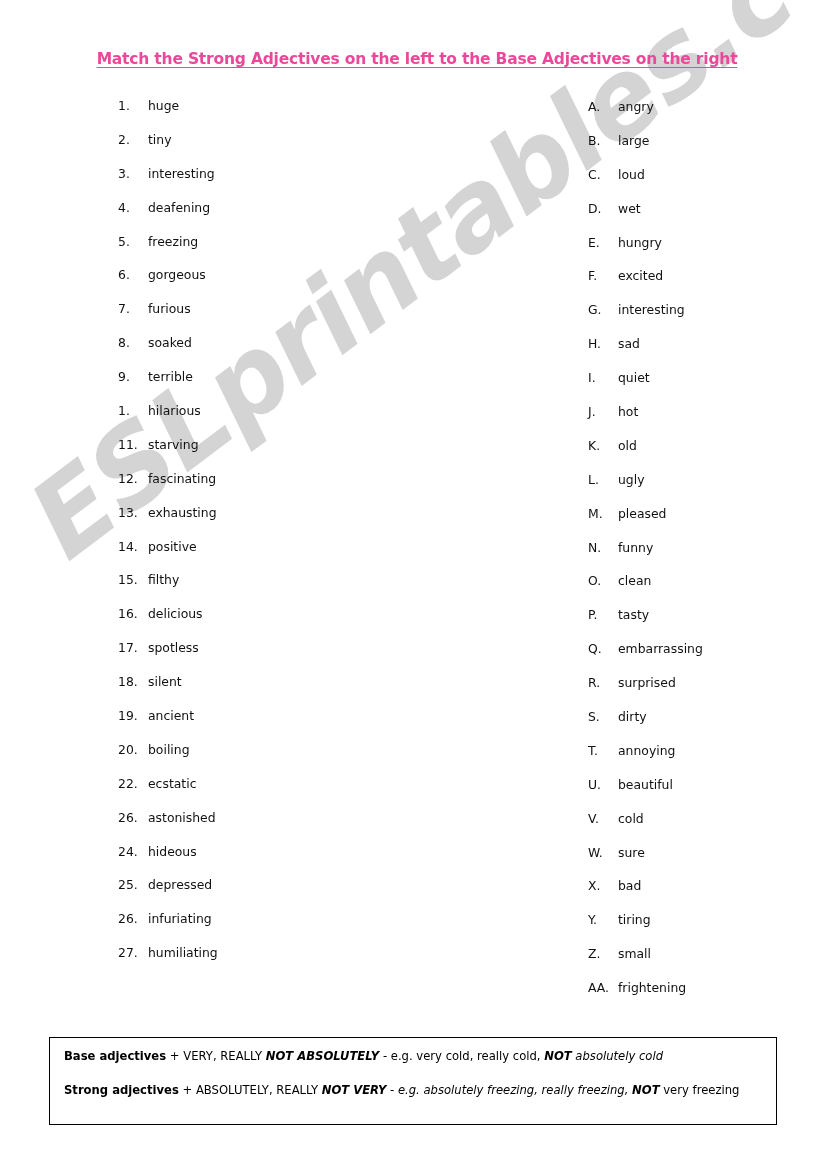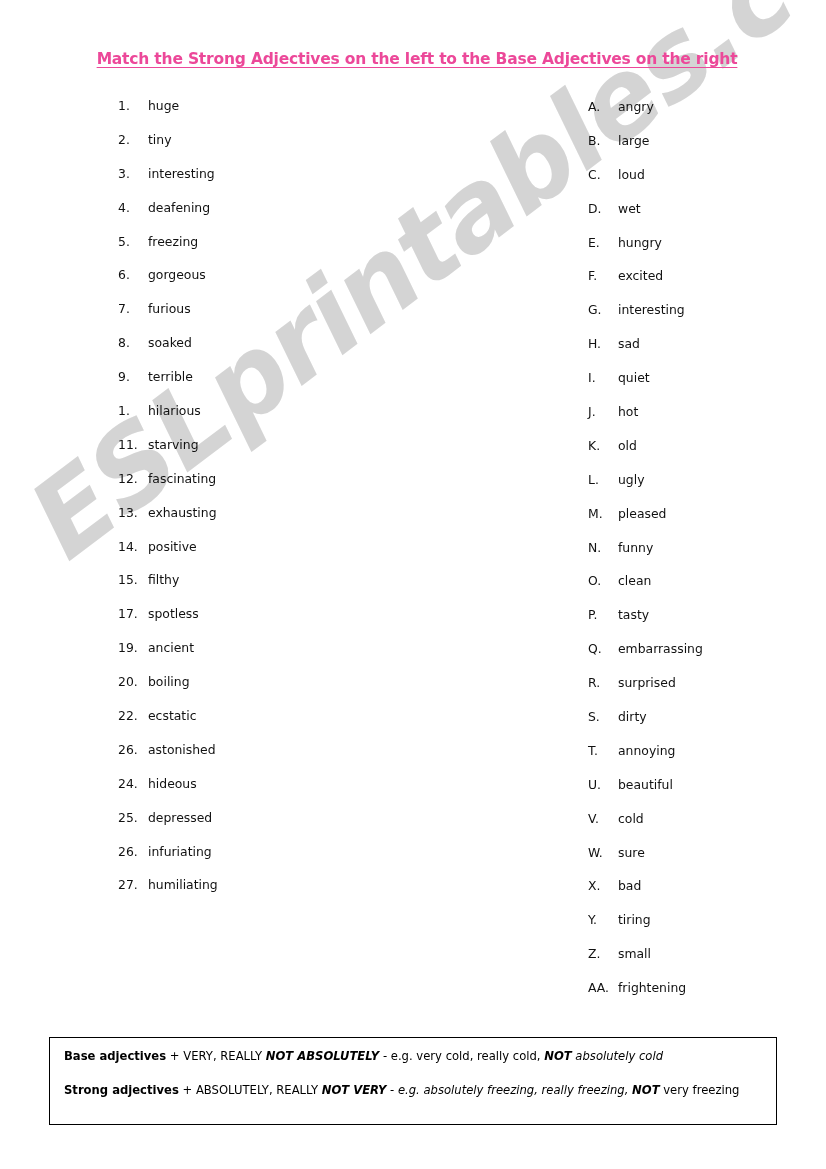--- a/index.html
+++ b/index.html
@@ -195,22 +195,30 @@
       </div>
       <div class="match-row">
         <span class="row-marker">14.</span>
         <span class="row-word">positive</span>
       </div>
       <div class="match-row">
         <span class="row-marker">15.</span>
         <span class="row-word">filthy</span>
       </div>
       <div class="match-row">
+        <span class="row-marker">16.</span>
+        <span class="row-word">delicious</span>
+      </div>
+      <div class="match-row">
         <span class="row-marker">17.</span>
         <span class="row-word">spotless</span>
+      </div>
+      <div class="match-row">
+        <span class="row-marker">18.</span>
+        <span class="row-word">silent</span>
       </div>
       <div class="match-row">
         <span class="row-marker">19.</span>
         <span class="row-word">ancient</span>
       </div>
       <div class="match-row">
         <span class="row-marker">20.</span>
         <span class="row-word">boiling</span>
       </div>
       <div class="match-row">

